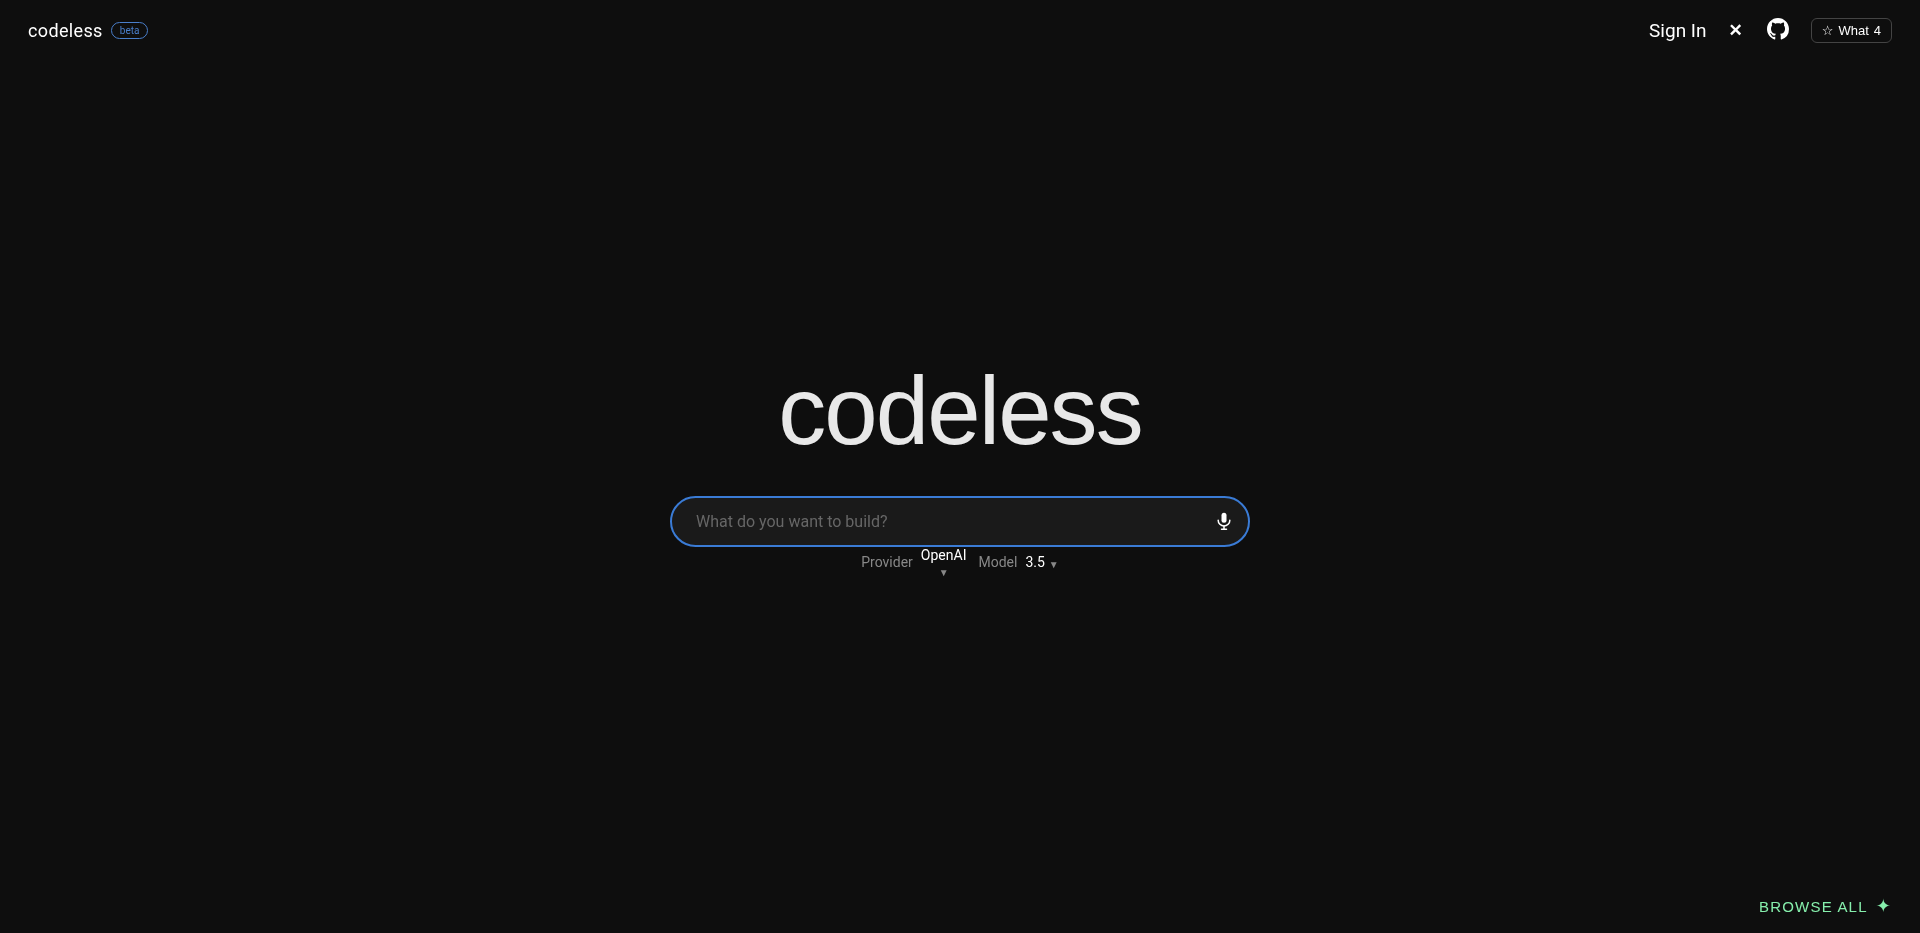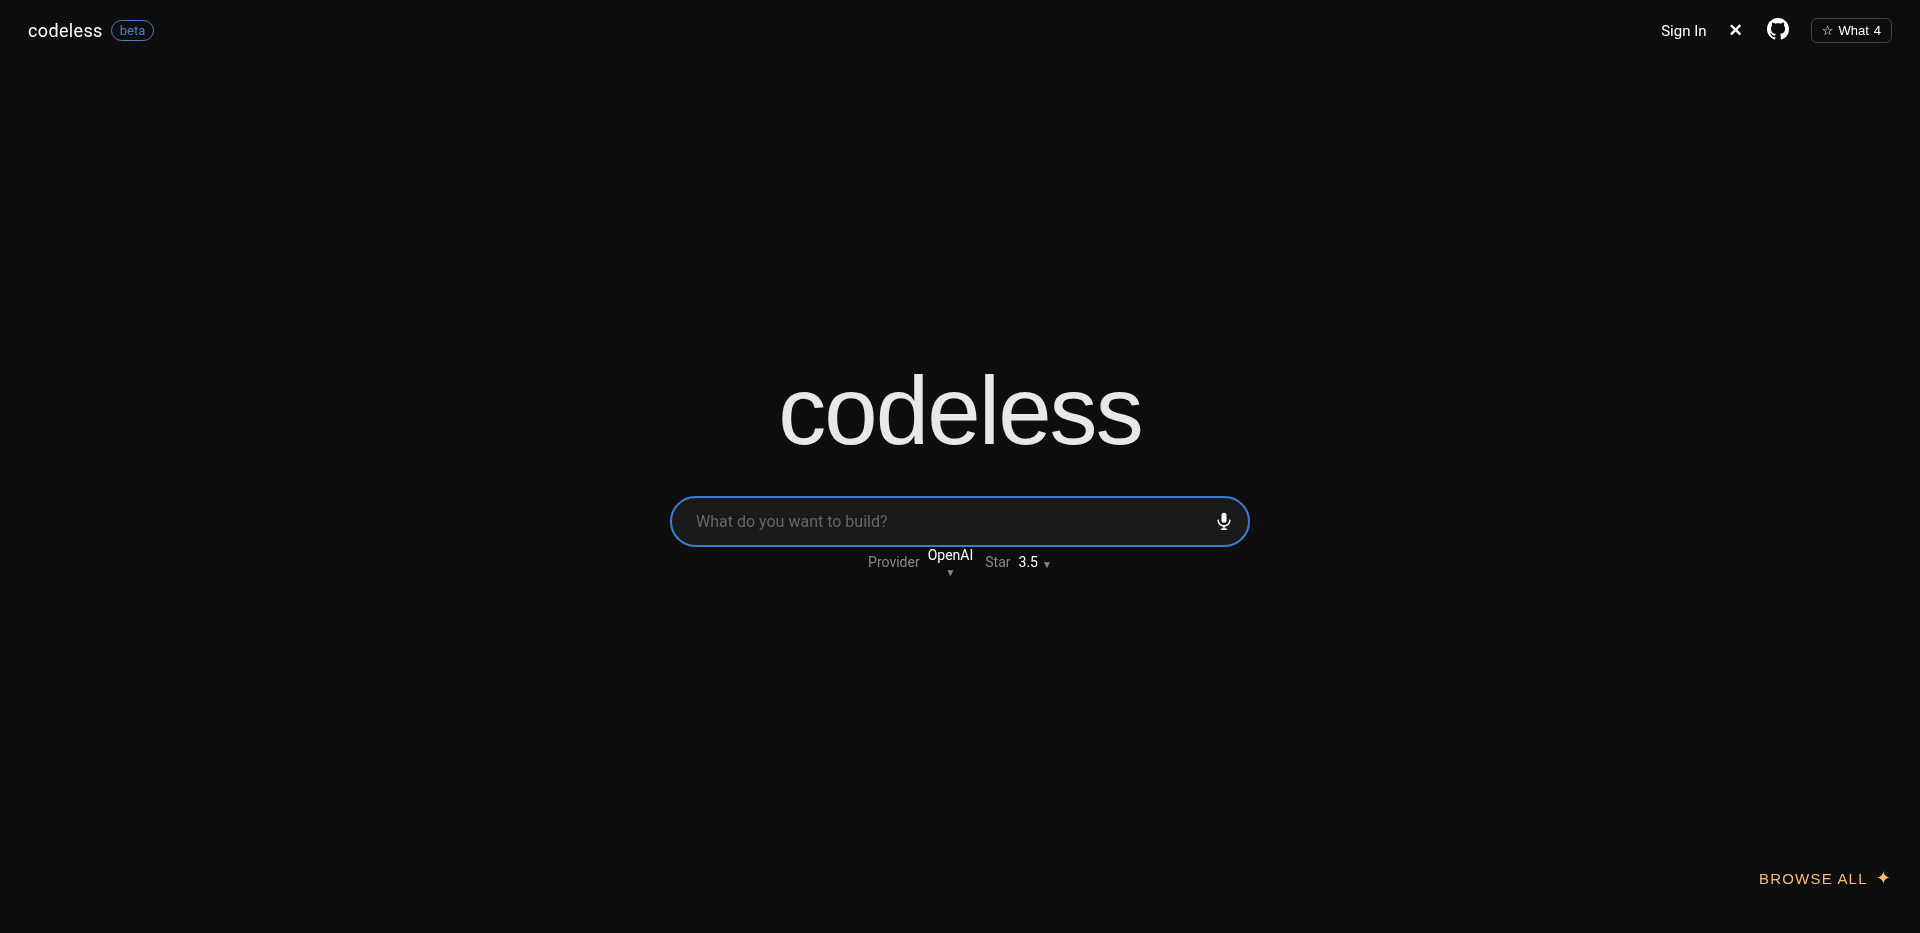--- a/index.html
+++ b/index.html
@@ -41,34 +41,34 @@
       font-size: 18px;
       font-weight: 400;
       color: #ffffff;
       letter-spacing: 0.02em;
     }
 
     .beta-badge {
       border: 1px solid #4a7fcb;
       border-radius: 20px;
       padding: 2px 8px;
-      font-size: 13px;
+      font-size: 10px;
       color: #4a7fcb;
       font-weight: 400;
     }
 
     .header-right {
       display: flex;
       align-items: center;
       gap: 20px;
     }
 
     .sign-in-link {
       color: #ffffff;
-      font-size: 15px;
+      font-size: 19px;
       text-decoration: none;
       font-weight: 400;
     }
 
     .icon-btn {
       background: none;
       border: none;
       cursor: pointer;
       color: #ffffff;
       display: flex;
@@ -182,28 +182,28 @@
     }
 
     .chevron {
       font-size: 10px;
       color: #888;
     }
 
     
     .browse-all-btn {
       position: fixed;
-      bottom: 44px;
+      bottom: 16px;
       right: 28px;
       display: flex;
       align-items: center;
       gap: 8px;
       background: none;
       border: none;
-      color: #fdba74;
+      color: #86efac;
       font-size: 15px;
       font-weight: 500;
       letter-spacing: 0.08em;
       cursor: pointer;
       text-transform: uppercase;
     }
 
     .sparkle-icon {
       font-size: 18px;
     }
@@ -268,21 +268,21 @@
       </svg>
     </button>
   </div>
 
   <div class="provider-row">
     <span class="provider-label">Provider</span>
     <div class="provider-select">
       <span>OpenAI</span>
       <span class="chevron">▼</span>
     </div>
-    <span class="model-label">Star</span>
+    <span class="model-label">Model</span>
     <div class="model-select">
       <span>3.5</span>
       <span class="chevron">▼</span>
     </div>
   </div>
 </main>
 
 <button class="browse-all-btn">
   <span>BROWSE ALL</span>
   <span class="sparkle-icon">✦</span>

